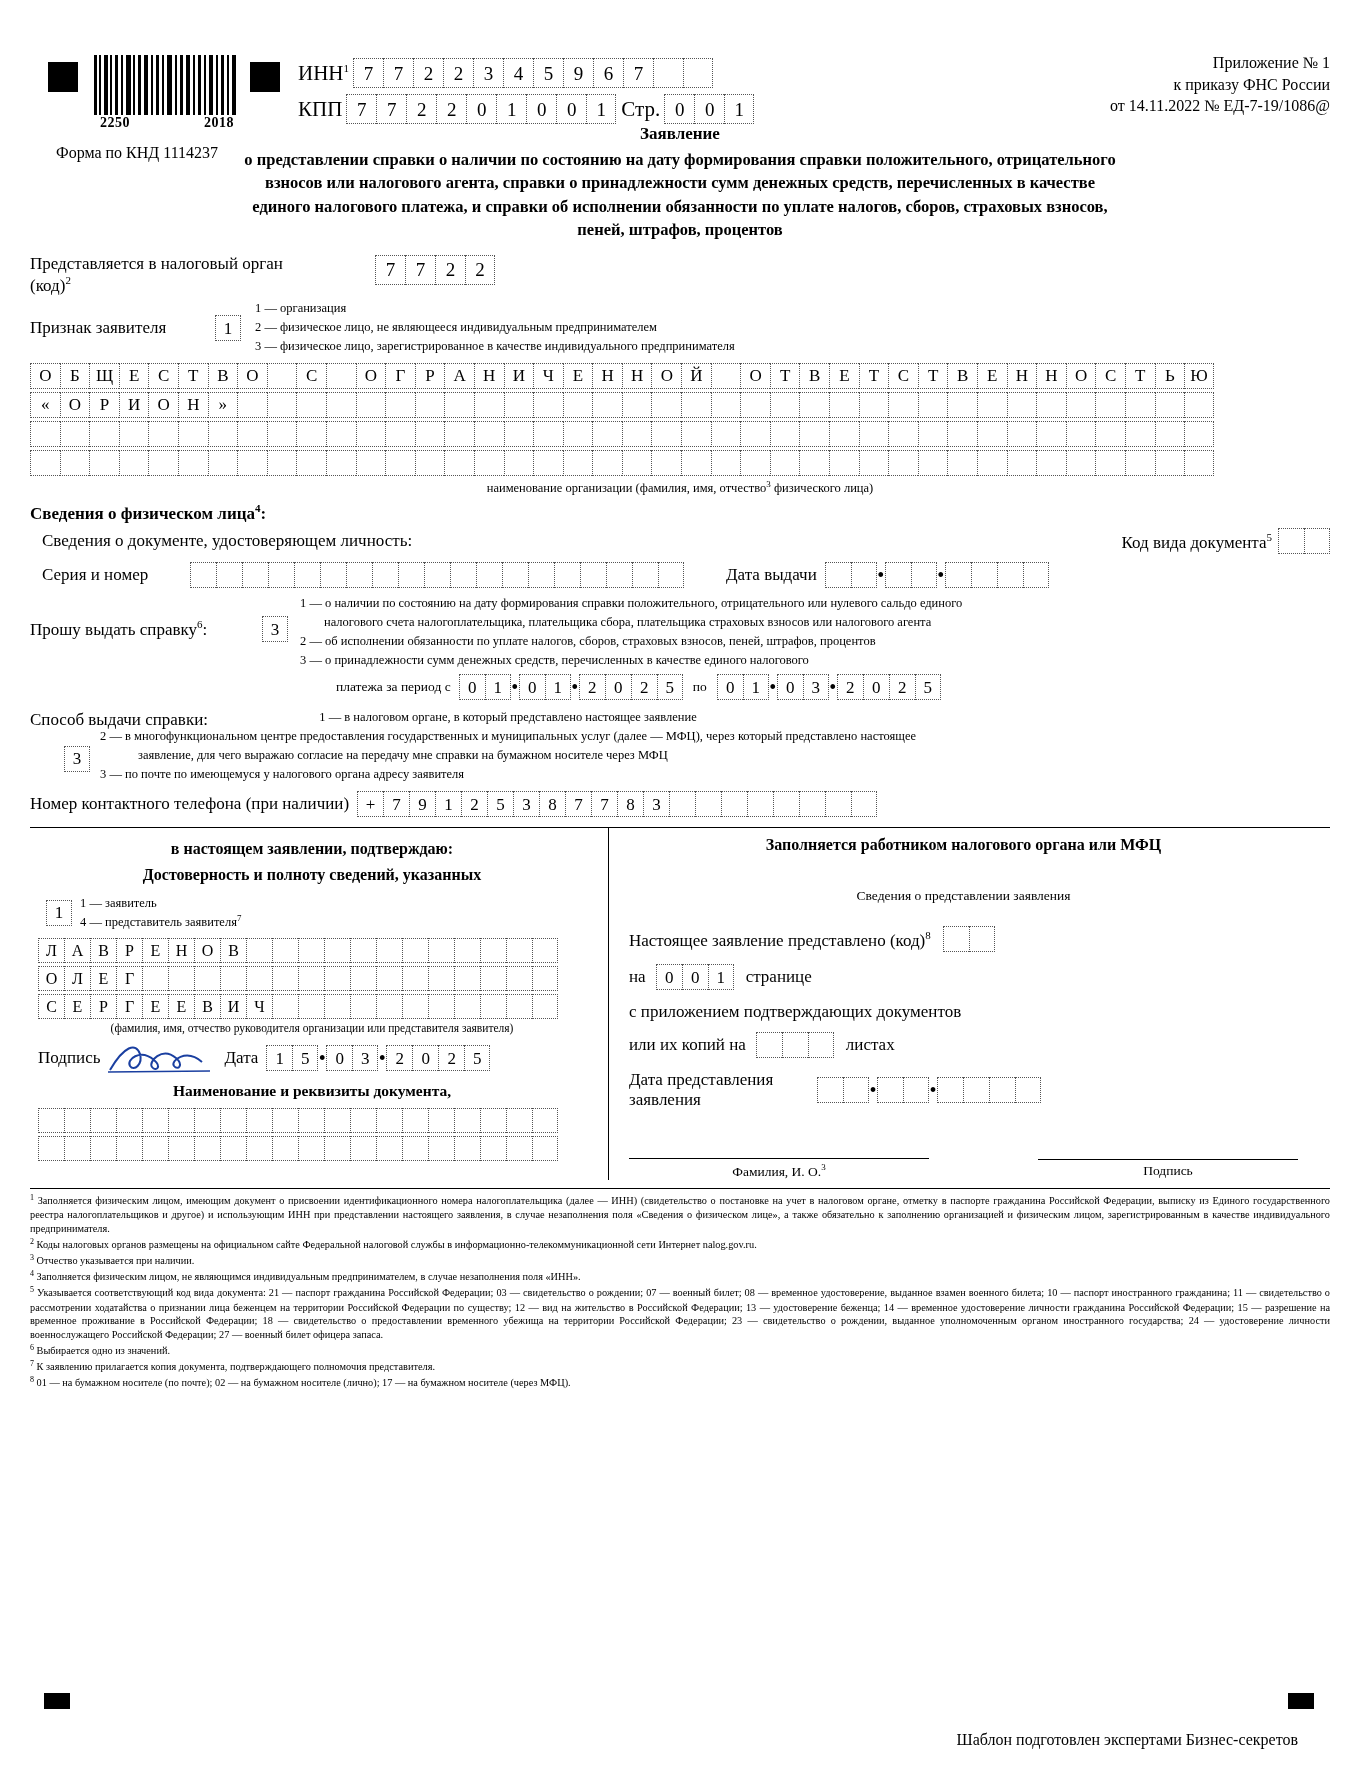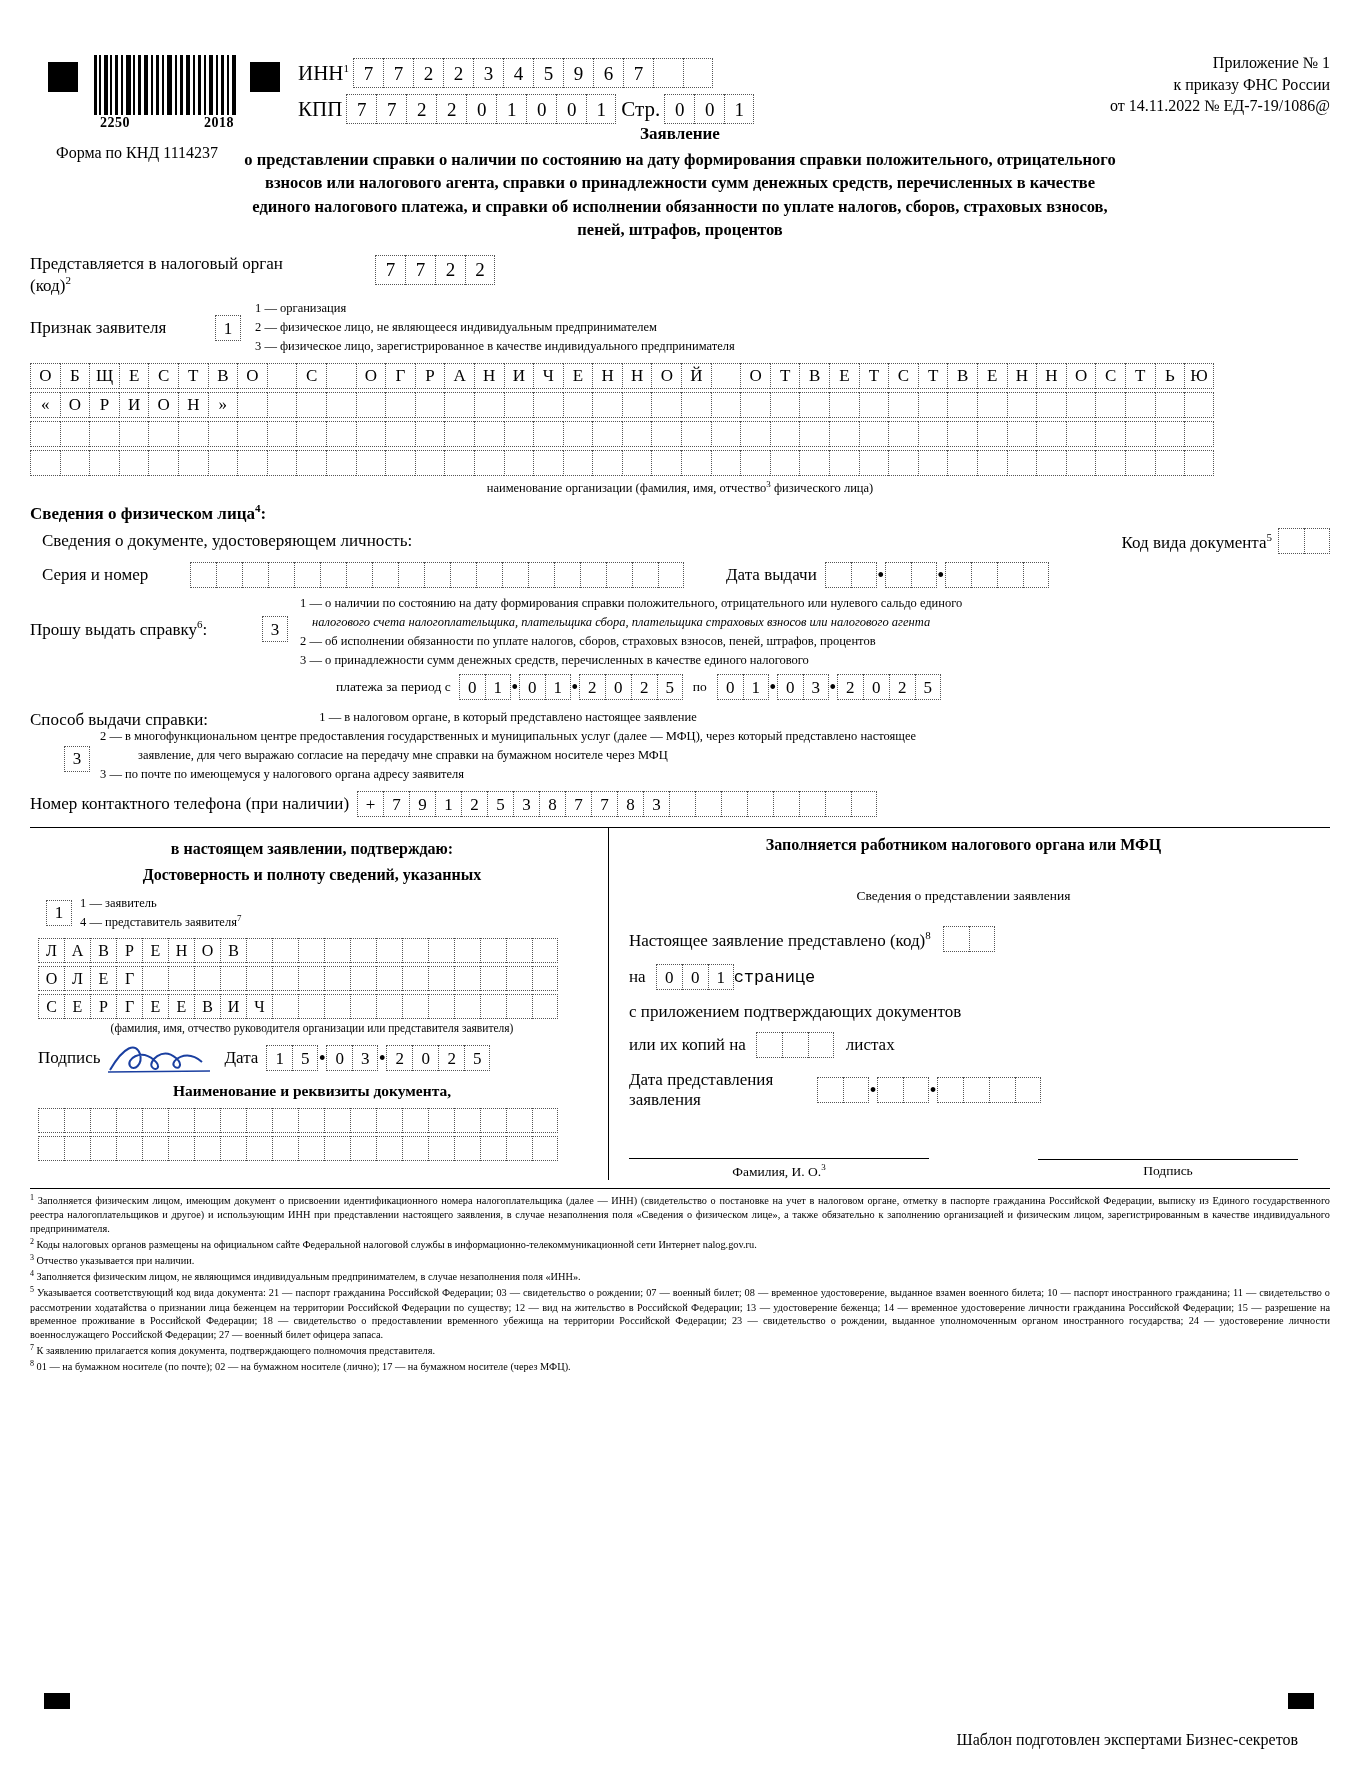--- a/index.html
+++ b/index.html
@@ -439,21 +439,21 @@
   <div class="sect" style="margin-top:6px;">
     <div class="flexrow" style="align-items:flex-start;">
       <div class="lbl" style="width:232px;padding-top:24px;">
         <span>Прошу выдать справку</span><sup class="sup">6</sup><span>:</span>
       </div>
       <div class="cells sm" id="req-cells" style="margin-top:22px;">
           <div class="cell">3</div>
         </div>
       <div class="notes-list" style="margin-left:12px;">
         <div>1 — о наличии по состоянию на дату формирования справки положительного, отрицательного или нулевого сальдо единого</div>
-        <div style="margin-left:12px;font-style:italic;">налогового счета налогоплательщика, плательщика сбора, плательщика страховых взносов или налогового агента</div>
+        <div style="margin-left:24px;">налогового счета налогоплательщика, плательщика сбора, плательщика страховых взносов или налогового агента</div>
         <div>2 — об исполнении обязанности по уплате налогов, сборов, страховых взносов, пеней, штрафов, процентов</div>
         <div>3 — о принадлежности сумм денежных средств, перечисленных в качестве единого налогового</div>
       </div>
     </div>
     <div class="flexrow" style="margin-top:5px;margin-left:306px;align-items:center;">
       <div class="lbl-sm">платежа за период с</div>
       <div class="flexrow" style="margin-left:8px;">
         <div class="cells sm" id="pf-d">
             <div class="cell">0</div>
             <div class="cell">1</div>
@@ -717,21 +717,21 @@
           </div>
       </div>
 
       <div class="flexrow" style="align-items:center;margin-top:12px;">
         <div class="lbl">на</div>
         <div class="cells sm" id="pages-cells" style="margin-left:10px;">
             <div class="cell">0</div>
             <div class="cell">0</div>
             <div class="cell">1</div>
           </div>
-        <div class="lbl" style="font-family:Liberation Mono, monospace;">странице</div>
+        <div class="lbl" style="margin-left:12px;">странице</div>
       </div>
 
       <div class="lbl" style="margin-top:12px;">с приложением подтверждающих документов</div>
 
       <div class="flexrow" style="align-items:center;margin-top:10px;">
         <div class="lbl">или их копий на</div>
         <div class="cells sm" id="copies-cells" style="margin-left:10px;">
             <div class="cell"></div>
             <div class="cell"></div>
             <div class="cell"></div>
@@ -777,20 +777,21 @@
     </div>
   </div>
 
   <hr class="hr" style="margin:8px 30px 0 30px;">
   <div class="sect footn" id="footnotes" style="margin-top:4px;">
       <div style="margin-bottom: 1px;"><sup>1</sup><span> Заполняется физическим лицом, имеющим документ о присвоении идентификационного номера налогоплательщика (далее — ИНН) (свидетельство о постановке на учет в налоговом органе, отметку в паспорте гражданина Российской Федерации, выписку из Единого государственного реестра налогоплательщиков и другое) и использующим ИНН при представлении настоящего заявления, в случае незаполнения поля «Сведения о физическом лице», а также обязательно к заполнению организацией и физическим лицом, зарегистрированным в качестве индивидуального предпринимателя.</span></div>
       <div style="margin-bottom: 1px;"><sup>2</sup><span> Коды налоговых органов размещены на официальном сайте Федеральной налоговой службы в информационно-телекоммуникационной сети Интернет nalog.gov.ru.</span></div>
       <div style="margin-bottom: 1px;"><sup>3</sup><span> Отчество указывается при наличии.</span></div>
       <div style="margin-bottom: 1px;"><sup>4</sup><span> Заполняется физическим лицом, не являющимся индивидуальным предпринимателем, в случае незаполнения поля «ИНН».</span></div>
       <div style="margin-bottom: 1px;"><sup>5</sup><span> Указывается соответствующий код вида документа: 21 — паспорт гражданина Российской Федерации; 03 — свидетельство о рождении; 07 — военный билет; 08 — временное удостоверение, выданное взамен военного билета; 10 — паспорт иностранного гражданина; 11 — свидетельство о рассмотрении ходатайства о признании лица беженцем на территории Российской Федерации по существу; 12 — вид на жительство в Российской Федерации; 13 — удостоверение беженца; 14 — временное удостоверение личности гражданина Российской Федерации; 15 — разрешение на временное проживание в Российской Федерации; 18 — свидетельство о предоставлении временного убежища на территории Российской Федерации; 23 — свидетельство о рождении, выданное уполномоченным органом иностранного государства; 24 — удостоверение личности военнослужащего Российской Федерации; 27 — военный билет офицера запаса.</span></div>
+      <div style="margin-bottom: 1px;"><sup>6</sup><span> Выбирается одно из значений.</span></div>
       <div style="margin-bottom: 1px;"><sup>7</sup><span> К заявлению прилагается копия документа, подтверждающего полномочия представителя.</span></div>
       <div style="margin-bottom: 1px;"><sup>8</sup><span> 01 — на бумажном носителе (по почте); 02 — на бумажном носителе (лично); 17 — на бумажном носителе (через МФЦ).</span></div>
     </div>
 
   <div style="position:absolute;left:44px;bottom:58px;width:26px;height:16px;background:#000;"></div>
   <div style="position:absolute;right:46px;bottom:58px;width:26px;height:16px;background:#000;"></div>
 
   <div class="tpl" style="position:absolute;right:0;bottom:18px;">Шаблон подготовлен экспертами Бизнес-секретов</div>
 </div>
 

